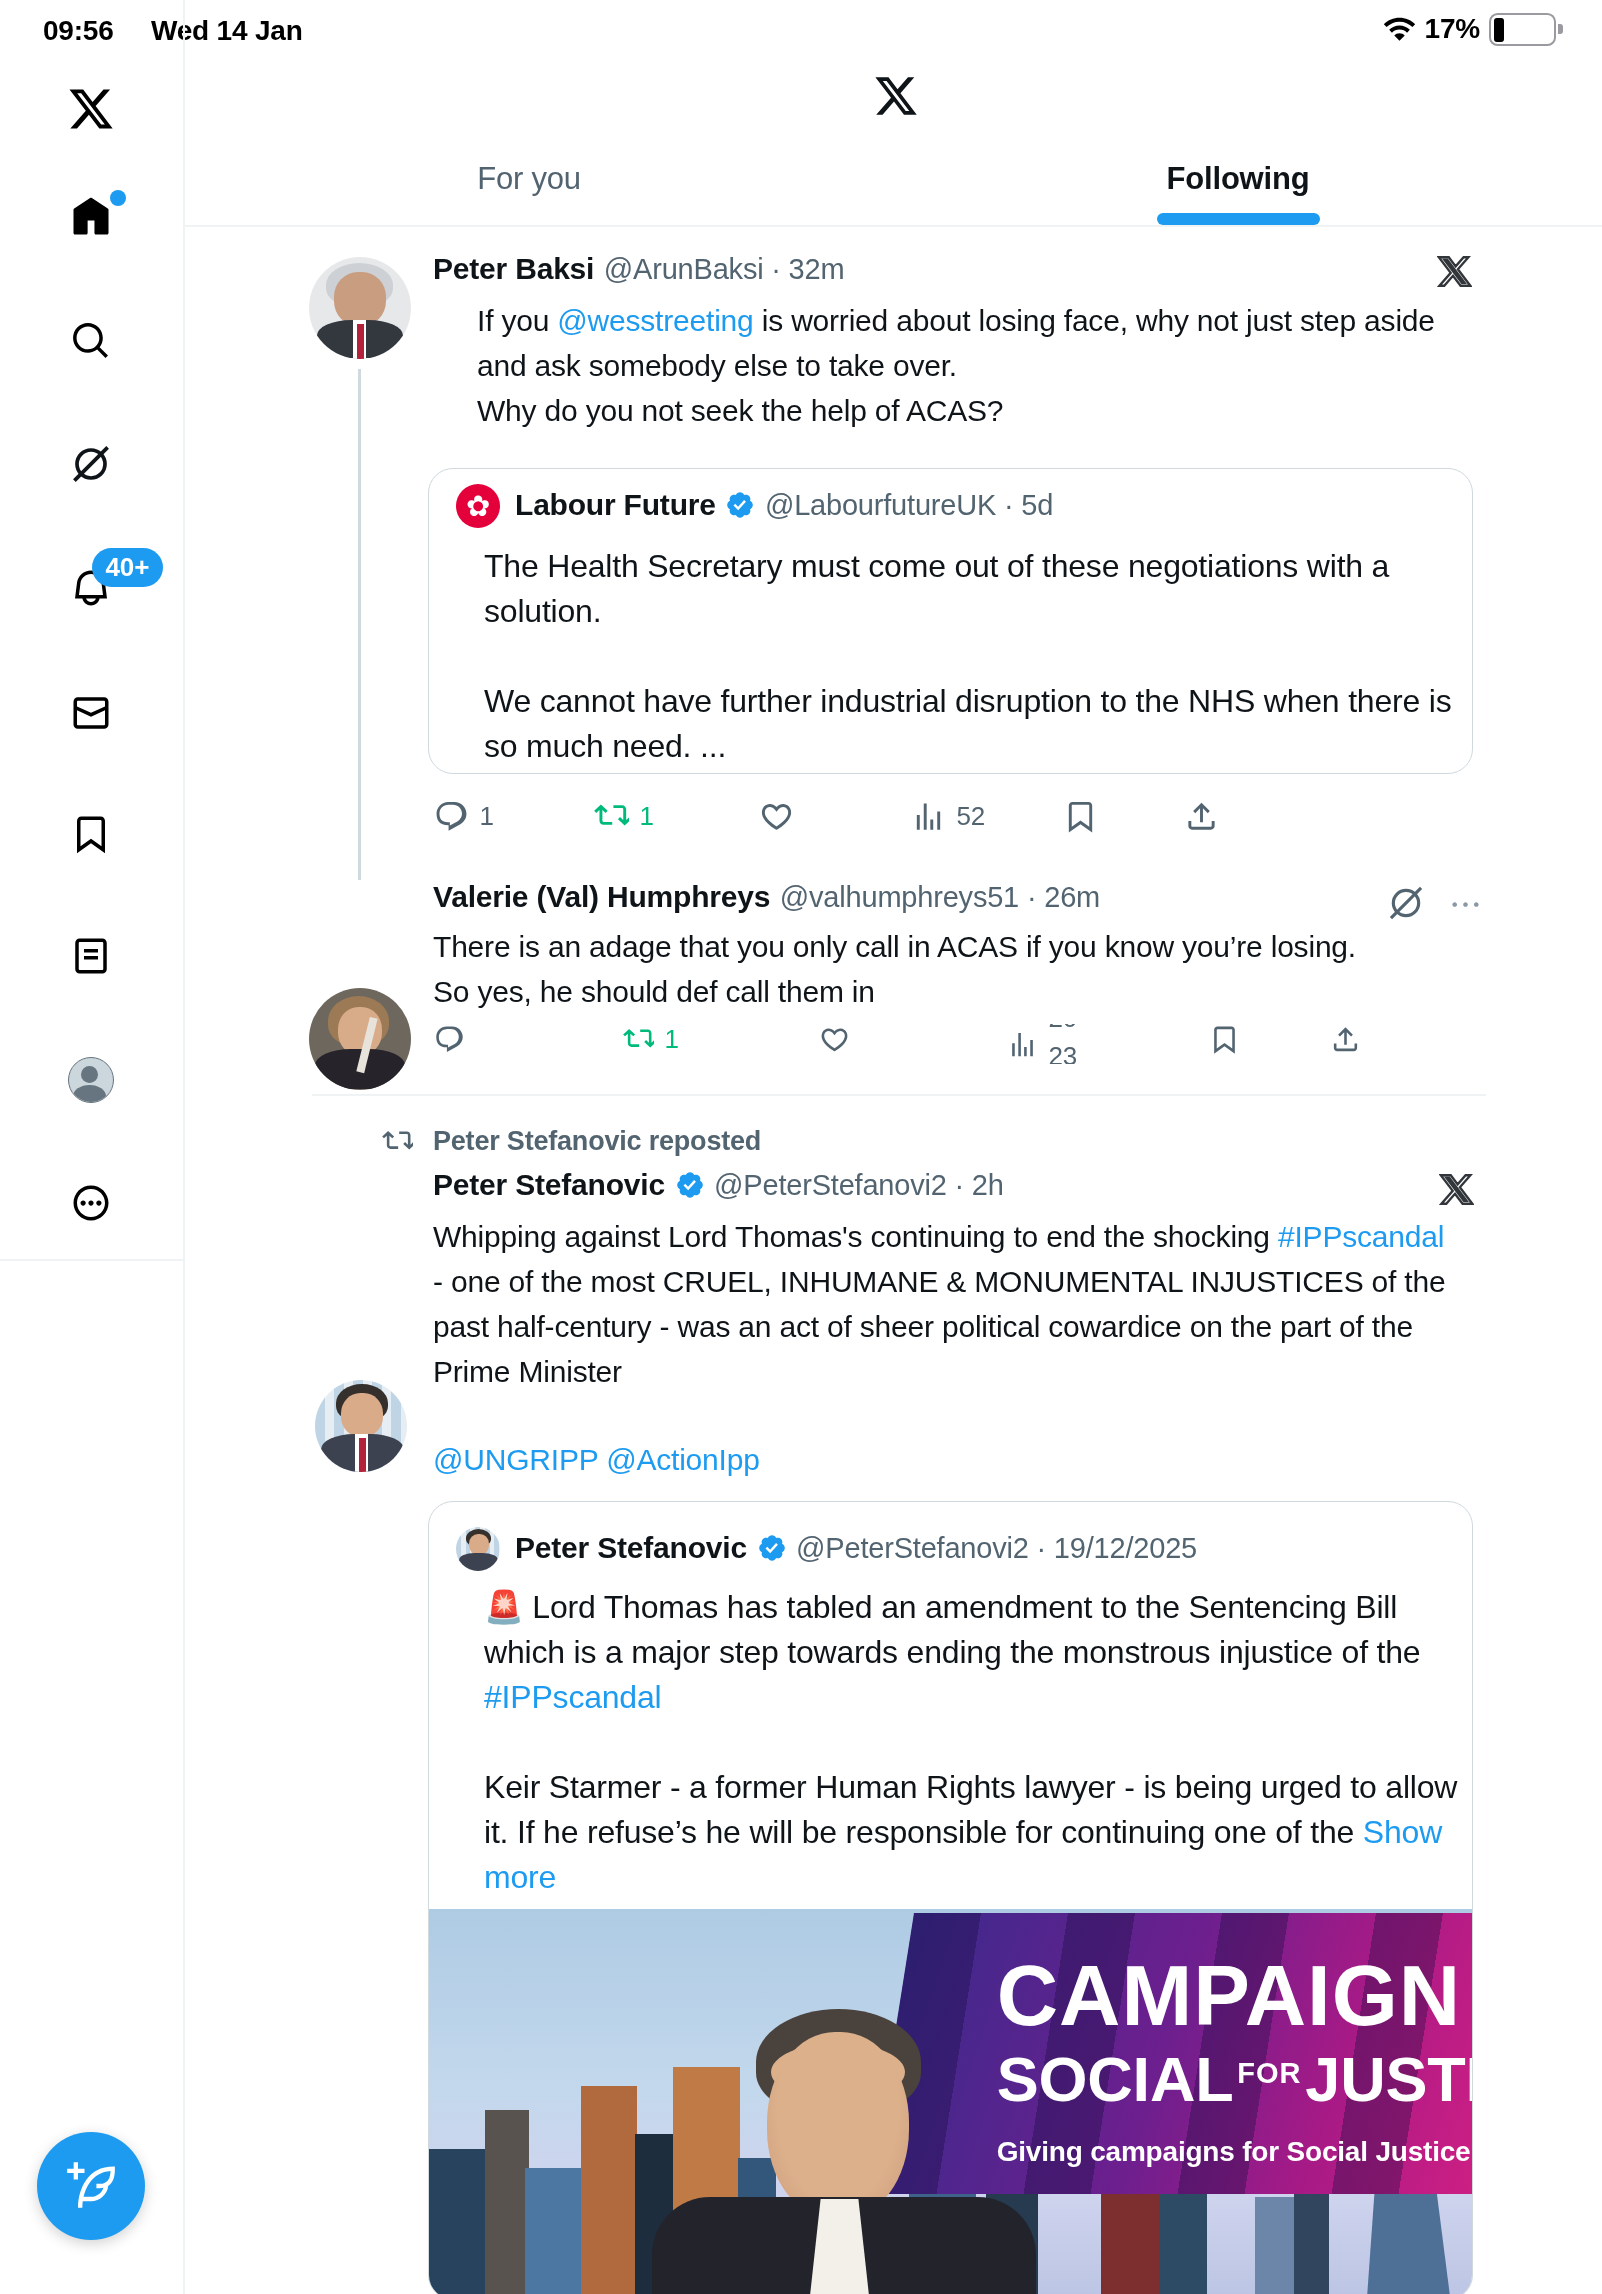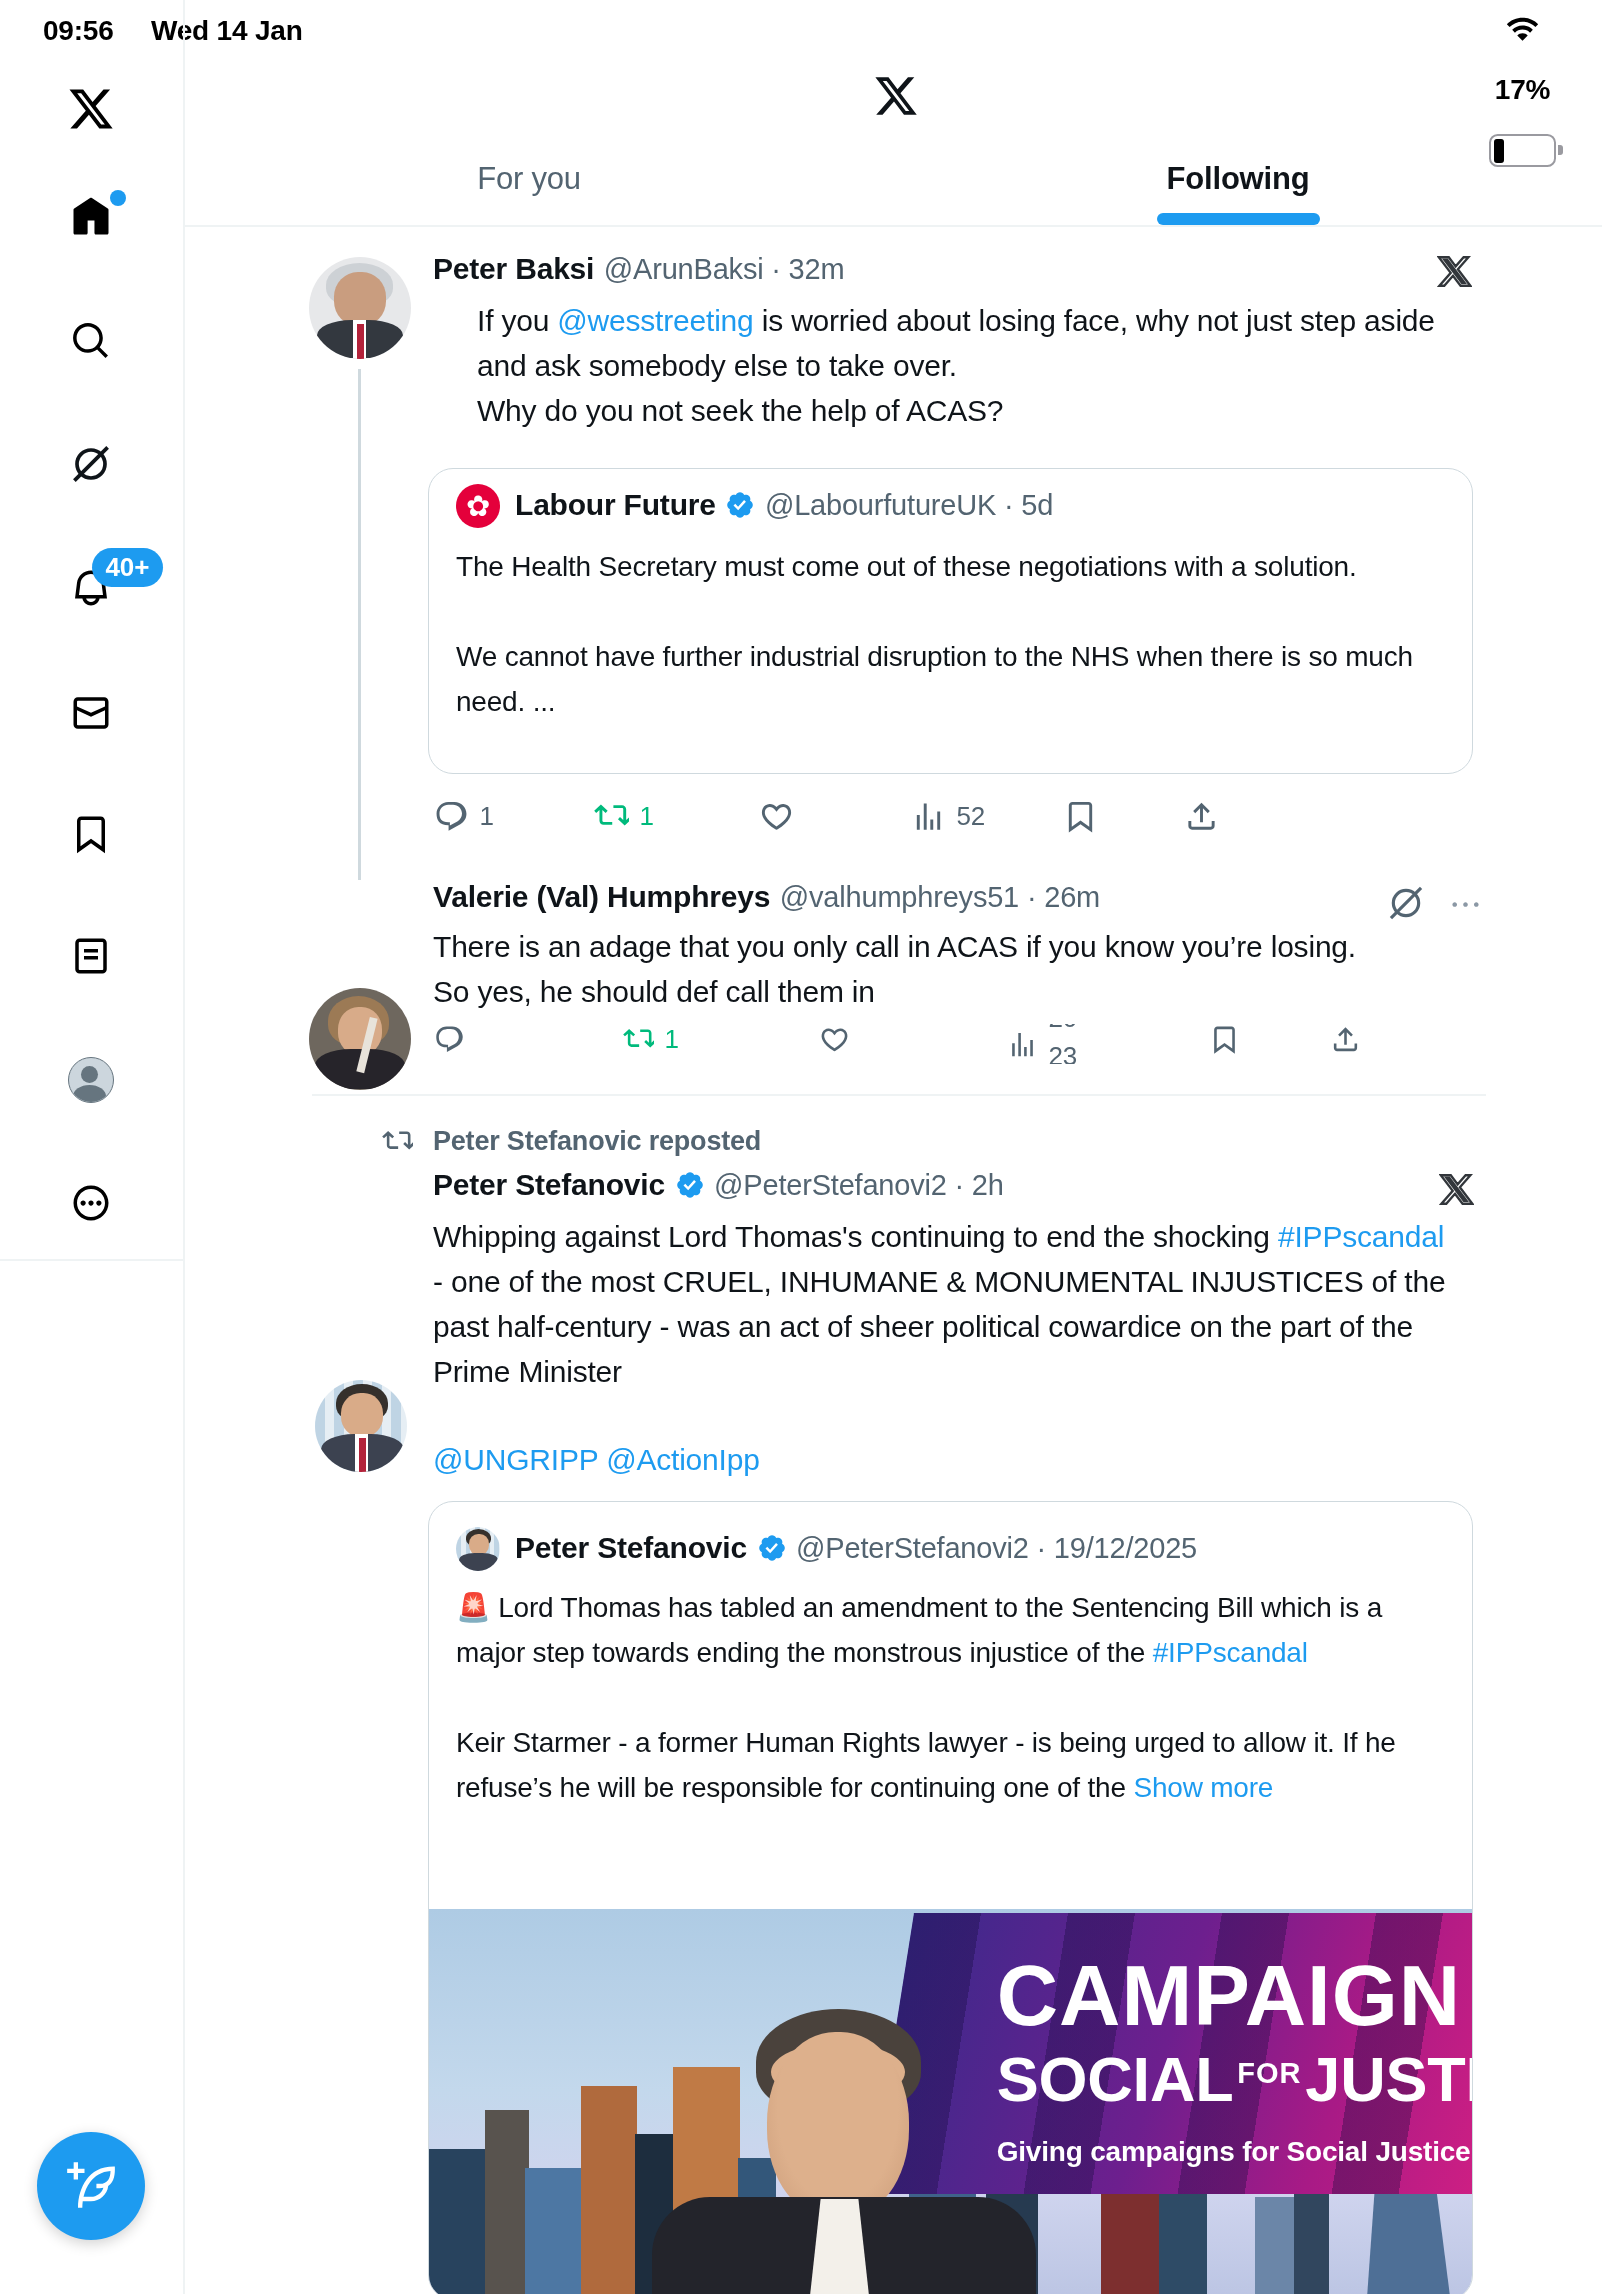--- a/index.html
+++ b/index.html
@@ -1,21 +1,21 @@
 <!DOCTYPE html>
 <html><head>
 <meta charset="utf-8">
 <style>
   html,body{margin:0;padding:0;background:#fff;}
   #app{position:relative;width:1602px;height:2294px;overflow:hidden;background:#fff;
        font-family:"Liberation Sans","DejaVu Sans",sans-serif;color:#0f1419;letter-spacing:-0.2px;}
   .abs{position:absolute;}
   
   .sb-text{font-size:28px;font-weight:700;color:#000;}
-  .sb-right{display:flex;align-items:center;gap:28px;flex-direction:column;}
+  .sb-right{display:flex;align-items:flex-start;gap:9px;}
   .batt{width:63px;height:29px;border:2.9px solid #9a9aa0;border-radius:8.6px;position:relative;}
   .batt i{position:absolute;left:2.9px;top:2.9px;bottom:2.9px;width:10.6px;background:#000;border-radius:2.9px;}
   .batt u{position:absolute;right:-8.6px;top:8.6px;width:4.8px;height:9.6px;background:#9a9aa0;border-radius:0 2.9px 2.9px 0;}
   
   .v-border{position:absolute;left:183px;top:0;width:1.9px;height:2294px;background:#eff3f4;}
   .side-item{position:absolute;left:64px;width:54px;height:54px;display:flex;align-items:center;justify-content:center;color:#0f1419;}
   .side-item svg{width:42px;height:42px;}
   .badge{position:absolute;left:92px;top:548px;background:#1d9bf0;color:#fff;font-size:26px;font-weight:700;
          padding:3.8px 13.4px;border-radius:25px;letter-spacing:0;}
   .home-dot{position:absolute;left:110px;top:190px;width:16.3px;height:16.3px;border-radius:50%;background:#1d9bf0;}
@@ -40,21 +40,21 @@
   .avatar .shirt{position:absolute;background:#fff;}
   .avatar .tie{position:absolute;background:#b3223a;}
   .name{font-size:30px;font-weight:700;color:#0f1419;white-space:nowrap;}
   .meta{font-size:29px;font-weight:400;color:#536471;white-space:nowrap;}
   .namerow{display:flex;align-items:center;gap:9.6px;}
   .check{width:30px;height:30px;fill:#1d9bf0;flex:none;}
   .t-text{font-size:30px;line-height:45px;color:#0f1419;}
   .link{color:#1d9bf0;text-decoration:none;cursor:pointer;}
   .x-glyph{width:35px;height:35px;fill:#0f1419;opacity:.85;}
   .quote-card{border:1.9px solid #cfd9de;border-radius:25px;background:#fff;overflow:hidden;}
-  .q-text{font-size:28px;line-height:45px;color:#0f1419;}
+  .q-text{font-size:32px;line-height:45px;color:#0f1419;margin-left:28px;}
   .eng{position:absolute;display:flex;align-items:center;gap:10.6px;color:#536471;font-size:26px;}
   .eng svg{width:35px;height:35px;fill:#536471;}
   .eng.small svg{width:31px;height:31px;}
   .eng.green, .eng.green svg{color:#00ba7c;fill:#00ba7c;}
   .thread-line{position:absolute;left:358px;top:369px;width:2.9px;height:511px;background:#cfd9de;}
   .t-divider{position:absolute;left:312px;top:1094px;width:1174px;height:1.9px;background:#eff3f4;}
   .repost-label{font-size:27px;font-weight:700;color:#536471;}
   .views-glitch{height:40px;overflow:hidden;line-height:38px;}
   .views-glitch div{transform:translateY(-25px);}
   

